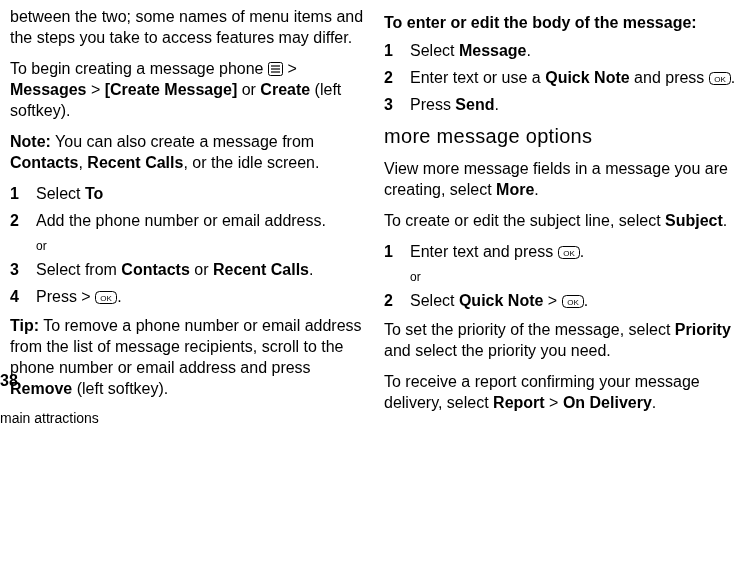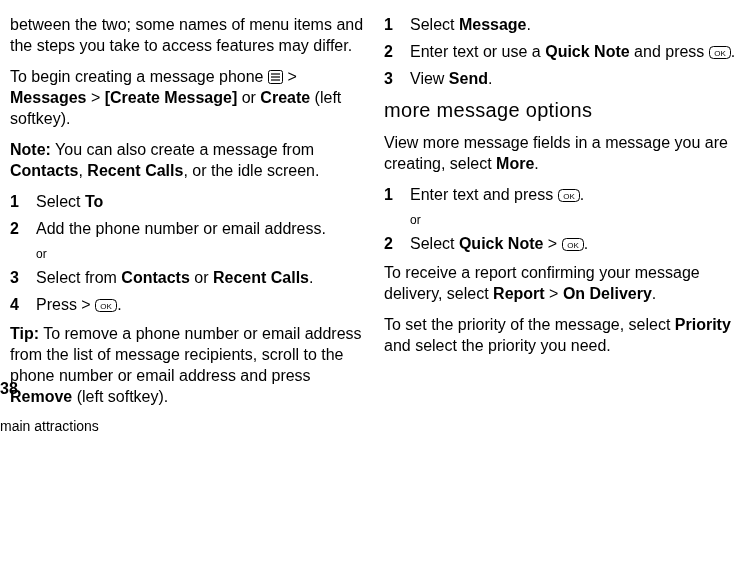--- a/index.html
+++ b/index.html
@@ -10,21 +10,20 @@
     color: #000;
   }
   .page {
     width: 756px;
     height: 436px;
     position: relative;
     box-sizing: border-box;
     padding: 6px 10px 0 10px;
     display: flex;
     flex-direction: row;
-    margin-top: 8px;
   }
   .col {
     width: 50%;
     box-sizing: border-box;
     padding-right: 14px;
   }
   .col.right {
     padding-right: 0;
     padding-left: 6px;
   }
@@ -166,20 +165,21 @@
 
     <p>
       <strong>Tip:</strong><span> To remove a phone number or email address from the list of message recipients, scroll to the phone number or email address and press </span><span class="cond">Remove</span><span> (left softkey).</span>
     </p>
 
   </div>
 
   <div class="col right">
 
 
+    <h3>To enter or edit the body of the message:</h3>
 
     <ol>
       <li>
         <span class="num">1</span>
         <span class="txt">
           <span>Select </span><span class="cond">Message</span><span>.</span>
         </span>
       </li>
       <li>
         <span class="num">2</span>
@@ -188,31 +188,34 @@
               <svg width="22" height="13">
                 <rect x="0.5" y="0.5" width="21" height="12" rx="4" fill="#fff" stroke="#000" stroke-width="1"></rect>
                 <text x="11" y="10" text-anchor="middle" font-family="Arial" font-size="8" font-weight="400">OK</text>
               </svg>
             </span><span>.</span>
         </span>
       </li>
       <li>
         <span class="num">3</span>
         <span class="txt">
-          <span>View </span><span class="cond">Send</span><span>.</span>
+          <span>Press </span><span class="cond">Send</span><span>.</span>
         </span>
       </li>
     </ol>
 
     <h2>more message options</h2>
 
     <p>
       <span>View more message fields in a message you are creating, select </span><span class="cond">More</span><span>.</span>
     </p>
 
+    <p>
+      <span>To create or edit the subject line, select </span><span class="cond">Subject</span><span>.</span>
+    </p>
 
     <ol>
       <li>
         <span class="num">1</span>
         <span class="txt">
           <span>Enter text and press </span><span class="icon">
               <svg width="22" height="13">
                 <rect x="0.5" y="0.5" width="21" height="12" rx="4" fill="#fff" stroke="#000" stroke-width="1"></rect>
                 <text x="11" y="10" text-anchor="middle" font-family="Arial" font-size="8" font-weight="400">OK</text>
               </svg>
@@ -229,25 +232,25 @@
               <svg width="22" height="13">
                 <rect x="0.5" y="0.5" width="21" height="12" rx="4" fill="#fff" stroke="#000" stroke-width="1"></rect>
                 <text x="11" y="10" text-anchor="middle" font-family="Arial" font-size="8" font-weight="400">OK</text>
               </svg>
             </span><span>.</span>
         </span>
       </li>
     </ol>
 
     <p>
+      <span>To set the priority of the message, select </span><span class="cond">Priority</span><span> and select the priority you need.</span>
+    </p>
+
+    <p>
       <span>To receive a report confirming your message delivery, select </span><span class="cond">Report</span><span> &gt; </span><span class="cond">On Delivery</span><span>.</span>
-    </p>
-
-    <p>
-      <span>To set the priority of the message, select </span><span class="cond">Priority</span><span> and select the priority you need.</span>
     </p>
 
   </div>
 
   <div class="footer">
     <span class="pn">38</span>
     <span class="section">main attractions</span>
   </div>
 
 </div>

